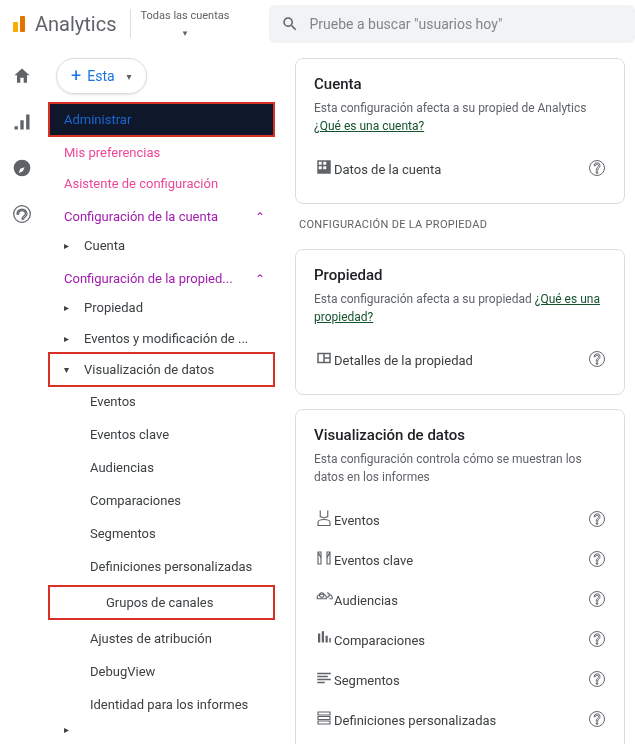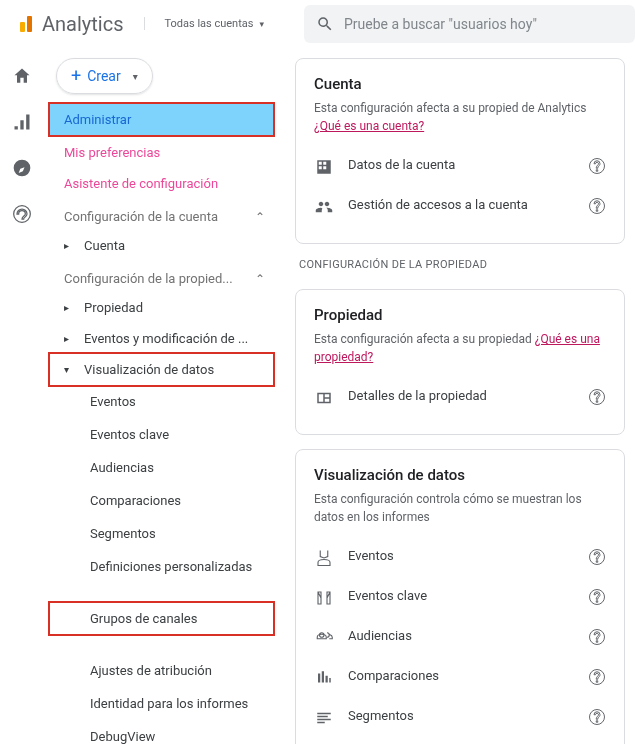--- a/index.html
+++ b/index.html
@@ -1,50 +1,50 @@
 <!DOCTYPE html>
 <html><head>
 <meta charset="utf-8">
 <style>
   *{box-sizing:border-box;margin:0;padding:0;font-family:"Google Sans",Roboto,Arial,sans-serif}
   body{width:635px;height:744px;background:#fff;color:#202124;font-size:13px;overflow:hidden}
   .top{display:flex;align-items:center;height:48px;border-bottom:1px solid #fff}
-  .logo{display:flex;align-items:center;padding:0 20px;gap:10px}
+  .logo{display:flex;align-items:center;padding:0 13px;gap:10px}
   .logo-mark{display:flex;align-items:flex-end;gap:2px}
   .logo-mark span{width:5px;border-radius:1px}
   .logo-mark .b1{height:10px;background:#f9ab00}
   .logo-mark .b2{height:16px;background:#e37400}
   .logo-name{font-size:20px;color:#5f6368}
-  .accounts{font-size:11px;color:#5f6368;padding-left:20px;border-left:1px solid #dadce0;display:flex;flex-direction:row;align-items:center;gap:6px}
+  .accounts{font-size:11px;color:#5f6368;padding-left:10px;border-left:1px solid #dadce0;display:flex;flex-direction:column;align-items:center;gap:6px}
   .accounts-dd{font-size:9px;color:#5f6368}
   .search{flex:1;margin-left:40px;background:#f1f3f4;height:38px;border-radius:6px;display:flex;align-items:center;padding:0 12px;color:#5f6368;gap:10px}
   .search svg{width:18px;height:18px;fill:#5f6368}
   .search span{font-size:14px;color:#80868b}
   .body{display:flex;height:696px}
   .rail{width:44px;display:flex;flex-direction:column;align-items:center;padding-top:18px;gap:26px}
   .rail svg{width:20px;height:20px;fill:#5f6368}
   .left{width:235px;padding:10px 6px 0 6px;overflow:hidden}
   .create-btn{display:inline-flex;align-items:center;gap:6px;border:1px solid #dadce0;border-radius:24px;padding:9px 14px;box-shadow:0 1px 2px rgba(60,64,67,.15);color:#1a73e8;font-size:14px;margin-left:6px;margin-bottom:8px}
   .create-btn .plus{font-size:18px;line-height:14px}
   .create-btn .dd{font-size:10px;color:#5f6368;margin-left:6px}
   .nav-item{padding:8px 10px 8px 14px;border-radius:20px;font-size:13px;color:#ec4899;cursor:pointer}
-  .nav-item.sel{background:#7dd3fc;color:#1967d2}
+  .nav-item.sel{background:#0f172a;color:#1967d2}
   .nav-item.high{outline:2px solid #d93025;border-radius:0;margin:2px 0}
-  .nav-sec{padding:10px 8px 6px 14px;font-size:13px;color:#737373;display:flex;justify-content:space-between;align-items:flex-end}
+  .nav-sec{padding:10px 8px 6px 14px;font-size:13px;color:#a21caf;display:flex;justify-content:space-between;align-items:flex-end}
   .nav-sec .chev{font-size:12px}
   .nav-sub{padding:8px 0 8px 34px;font-size:13px;color:#3c4043;display:flex;align-items:center;cursor:pointer;position:relative}
   .nav-sub .caret{position:absolute;left:14px;font-size:10px;color:#3c4043}
   .nav-leaf{padding:9px 0 9px 40px;font-size:13px;color:#3c4043;cursor:pointer}
-  .nav-leaf.high{outline:2px solid #d93025;margin:20px 0;padding:8px 0 8px 40px}
+  .nav-leaf.high{outline:2px solid #d93025;margin:4px 0;padding:8px 0 8px 56px}
   .main{flex:1;padding:10px 10px 10px 16px;overflow:auto}
   .card{border:1px solid #dadce0;border-radius:8px;padding:16px 18px;margin-bottom:14px}
   .card h3{font-size:15px;font-weight:500;color:#202124;margin-bottom:6px}
   .card .desc{font-size:12px;color:#5f6368;margin-bottom:12px;line-height:1.5}
-  .card .desc a{color:#be185d;text-decoration:underline}
-  .card-row{display:flex;align-items:flex-start;padding:10px 0;gap:14px;cursor:pointer}
+  .card .desc a{color:#14532d;text-decoration:underline}
+  .card-row{display:flex;align-items:flex-end;padding:10px 0;cursor:pointer}
   .card-row .ic{width:20px;height:20px;display:flex;align-items:center;justify-content:center}
   .card-row .ic svg{width:18px;height:18px;fill:#5f6368}
   .card-row .lbl{flex:1;font-size:13px;color:#3c4043}
   .card-row .help{width:18px;height:18px}
   .card-row .help svg{width:18px;height:18px;fill:#5f6368}
   .section-label{font-size:11px;color:#5f6368;letter-spacing:.3px;margin:2px 0 18px 4px}
 </style>
 </head>
 <body>
 
@@ -80,21 +80,21 @@
         <path d="M12 2a10 10 0 100 20 10 10 0 000-20zm1 14l-5 2 2-5 5-2-2 5z"></path>
       </svg>
     <svg viewBox="0 0 24 24">
         <path d="M12 2a10 10 0 100 20 10 10 0 000-20zm0 4a6 6 0 00-6 6h2a4 4 0 118 0c0 2.21-4 3-4 6h2c0-2 4-2.79 4-6a6 6 0 00-6-6z" fill="none" stroke="#5f6368" stroke-width="1.5"></path>
       </svg>
   </div>
 
   <div class="left">
     <div class="create-btn">
       <span class="plus">+</span>
-      <span>Crear</span>
+      <span>Esta</span>
       <span class="dd">▾</span>
     </div>
     <div class="nav-item sel high">Administrar</div>
     <div class="nav-item">Mis preferencias</div>
     <div class="nav-item">Asistente de configuración</div>
 
     <div class="nav-sec">
       <span>Configuración de la cuenta</span>
         <span class="chev">⌃</span>
     </div>
@@ -121,22 +121,22 @@
       </div>
 
     <div class="nav-leaf">Eventos</div>
     <div class="nav-leaf">Eventos clave</div>
     <div class="nav-leaf">Audiencias</div>
     <div class="nav-leaf">Comparaciones</div>
     <div class="nav-leaf">Segmentos</div>
     <div class="nav-leaf">Definiciones personalizadas</div>
     <div class="nav-leaf high">Grupos de canales</div>
     <div class="nav-leaf">Ajustes de atribución</div>
+    <div class="nav-leaf">DebugView</div>
     <div class="nav-leaf">Identidad para los informes</div>
-    <div class="nav-leaf">DebugView</div>
 
     <div class="nav-sub">
         <span class="caret">▸</span>
       </div>
   </div>
 
   <div class="main">
     <div class="card">
       <h3>Cuenta</h3>
       <div class="desc"><span>Esta configuración afecta a su propied de Analytics </span><a href="#">¿Qué es una cuenta?</a></div>
@@ -145,31 +145,20 @@
             <span class="ic">
               <svg viewBox="0 0 24 24">
                 <path d="M3 3h18v18H3zm2 2v4h4V5zm0 6v4h4v-4zm6-6v4h4V5zm0 6v4h4v-4z"></path>
               </svg>
             </span>
             <span class="lbl">Datos de la cuenta</span>
             <span class="help"><svg viewBox="0 0 24 24">
                 <path d="M12 2a10 10 0 100 20 10 10 0 000-20zm1 17h-2v-2h2v2zm2.07-7.75l-.9.92C13.45 12.9 13 13.5 13 15h-2v-.5c0-1.1.45-2.1 1.17-2.83l1.24-1.26A1.98 1.98 0 0012 7a2 2 0 00-2 2H8a4 4 0 118 0c0 .88-.36 1.68-.93 2.25z" fill="none" stroke="#5f6368" stroke-width="1.3"></path>
               </svg></span>
           </div>
-          <div class="card-row">
-            <span class="ic">
-              <svg viewBox="0 0 24 24">
-                <path d="M16 11c1.66 0 3-1.34 3-3s-1.34-3-3-3-3 1.34-3 3 1.34 3 3 3zm-8 0c1.66 0 3-1.34 3-3S9.66 5 8 5 5 6.34 5 8s1.34 3 3 3zm0 2c-2.33 0-7 1.17-7 3.5V19h8v-2.5c0-.85.33-1.6.9-2.2C9.3 13.5 8.66 13 8 13zm8 0c-.29 0-.62.02-.97.05 1.16.84 1.97 1.97 1.97 3.45V19h6v-2.5c0-2.33-4.67-3.5-7-3.5z"></path>
-              </svg>
-            </span>
-            <span class="lbl">Gestión de accesos a la cuenta</span>
-            <span class="help"><svg viewBox="0 0 24 24">
-                <path d="M12 2a10 10 0 100 20 10 10 0 000-20zm1 17h-2v-2h2v2zm2.07-7.75l-.9.92C13.45 12.9 13 13.5 13 15h-2v-.5c0-1.1.45-2.1 1.17-2.83l1.24-1.26A1.98 1.98 0 0012 7a2 2 0 00-2 2H8a4 4 0 118 0c0 .88-.36 1.68-.93 2.25z" fill="none" stroke="#5f6368" stroke-width="1.3"></path>
-              </svg></span>
-          </div>
         </div>
     </div>
 
     <div class="section-label">CONFIGURACIÓN DE LA PROPIEDAD</div>
 
     <div class="card">
       <h3>Propiedad</h3>
       <div class="desc"><span>Esta configuración afecta a su propiedad </span><a href="#">¿Qué es una propiedad?</a></div>
       <div id="property-rows">
           <div class="card-row">

